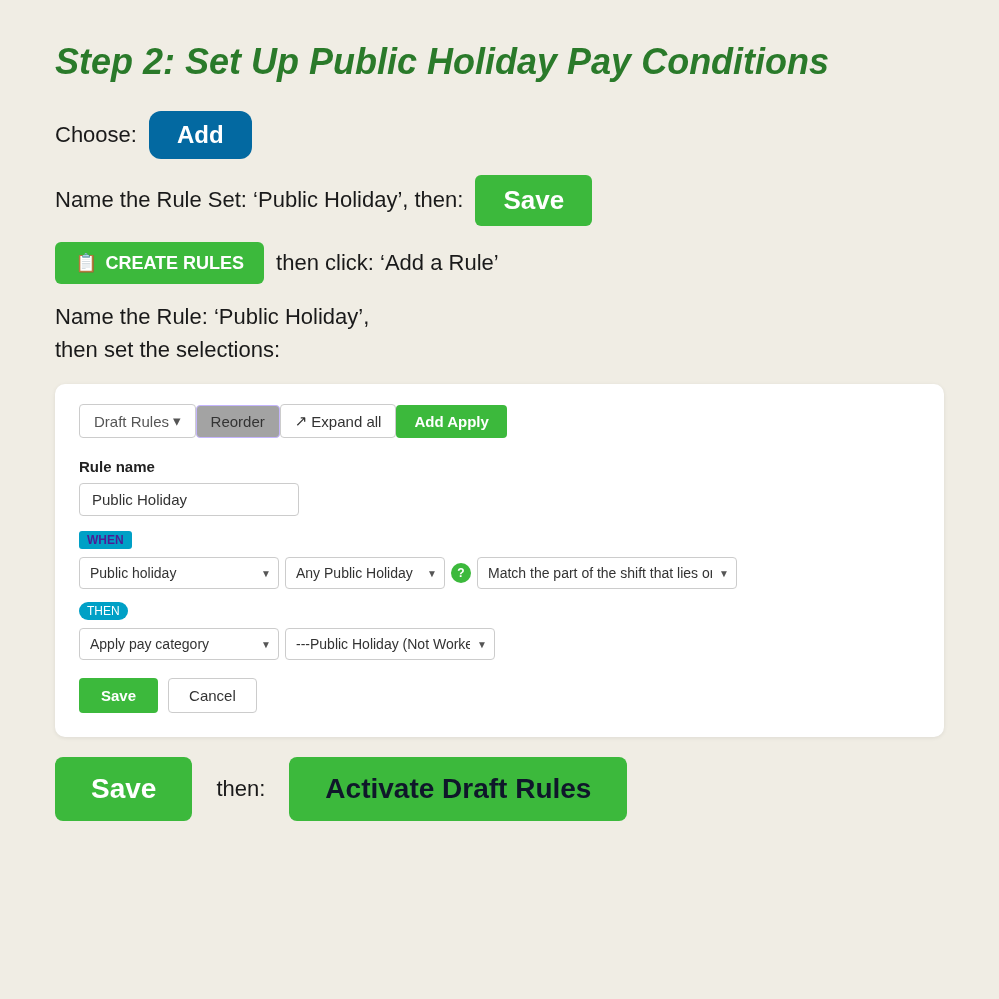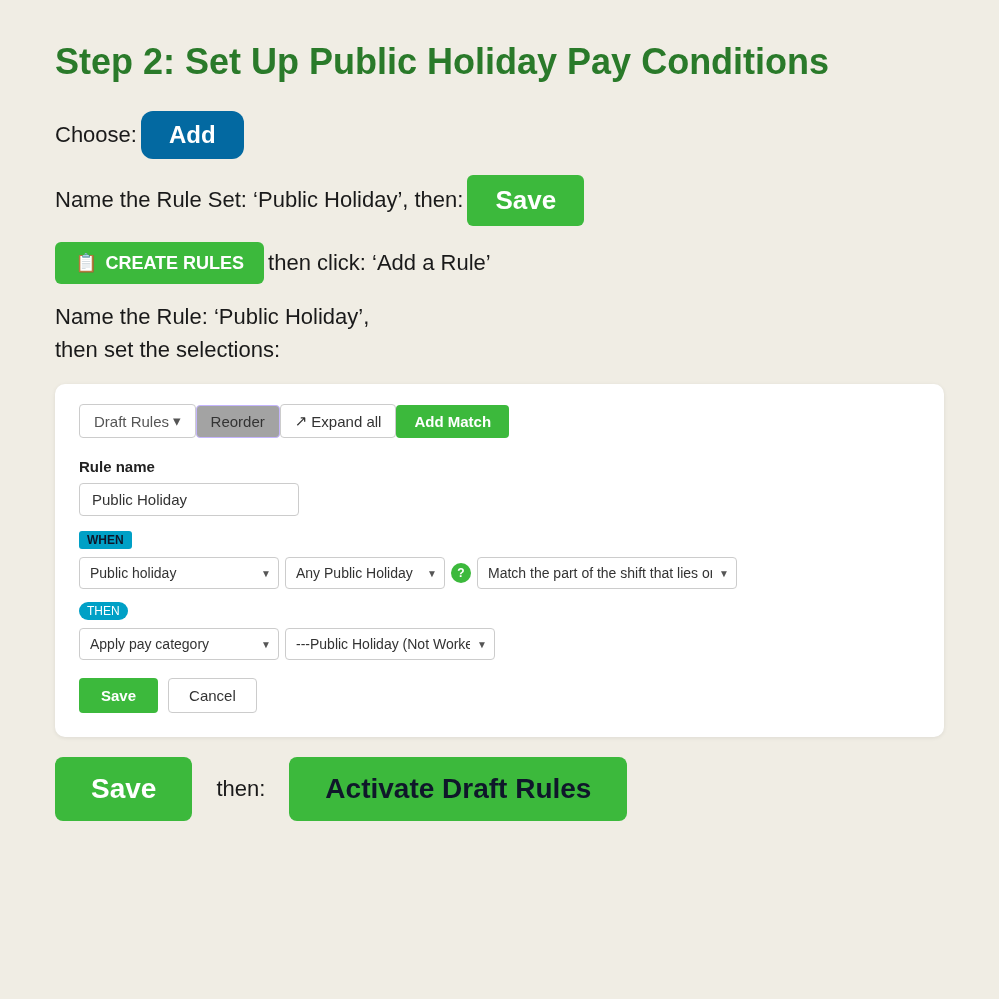--- a/index.html
+++ b/index.html
@@ -19,32 +19,33 @@
       background-color: #f0ede4;
       width: 999px;
       height: 999px;
       padding: 40px 55px;
     }
 
     .page-title {
       color: #2a7a2a;
       font-size: 36px;
       font-weight: 900;
+      font-style: italic;
       font-family: Arial, sans-serif;
       margin-bottom: 28px;
       line-height: 1.2;
     }
 
     .instruction-line {
       font-size: 22px;
       color: #1a1a1a;
       margin-bottom: 16px;
       display: flex;
       align-items: center;
-      gap: 4px;
+      gap: 12px;
       font-family: Arial, sans-serif;
       line-height: 1.4;
     }
 
     .instruction-block {
       margin-bottom: 16px;
       font-size: 22px;
       color: #1a1a1a;
       font-family: Arial, sans-serif;
       line-height: 1.5;
@@ -164,21 +165,21 @@
       padding: 7px 12px;
       font-size: 15px;
       width: 220px;
       color: #333;
       background: white;
       margin-bottom: 14px;
     }
 
     .when-badge {
       background: #00a0c6;
-      color: #0f172a;
+      color: #4c1d95;
       font-size: 12px;
       font-weight: bold;
       border-radius: 3px;
       padding: 2px 8px;
       display: inline-block;
       margin-bottom: 8px;
       font-family: Arial, sans-serif;
     }
 
     .then-badge {
@@ -367,21 +368,21 @@
     <div class="rules-card-toolbar">
       <button class="draft-rules-btn">
         <span>Draft Rules</span>
         <span>▾</span>
       </button>
       <button class="reorder-btn">Reorder</button>
       <button class="expand-all-btn">
         <span>↗</span>
         <span>Expand all</span>
       </button>
-      <button class="add-rule-btn">Add Match</button>
+      <button class="add-rule-btn">Add Apply</button>
     </div>
 
     <div class="rule-name-label">Rule name</div>
     <input class="rule-name-input" type="text" value="Public Holiday" style="">
 
     <div>
       <span class="when-badge">WHEN</span>
     </div>
 
     <div class="select-row">

